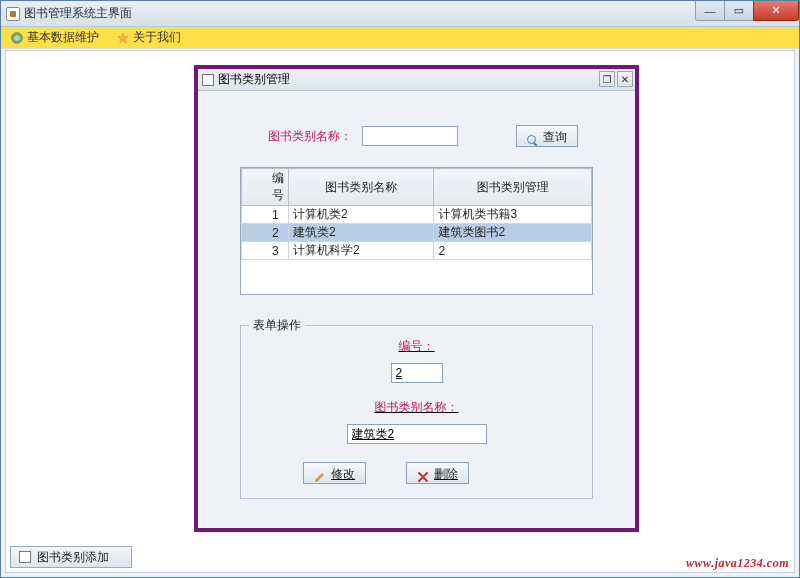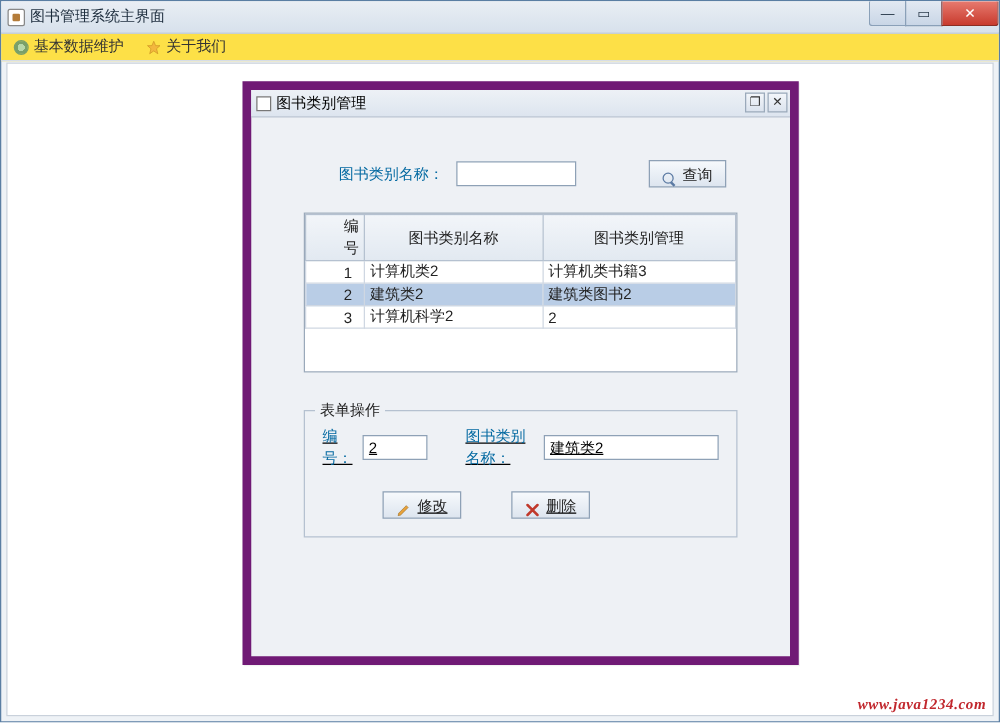--- a/index.html
+++ b/index.html
@@ -74,54 +74,54 @@
   .star-icon{width:12px;height:12px; display:inline-block;}
   .star-icon svg{display:block;}
   
   .client {
     position:absolute; left:4px; right:4px; top:49px; bottom:4px;
     background:#fff; border:1px solid #c9d1db;
   }
   
   .iframe {
     position:absolute; left:188px; top:14px; width:445px; height:467px;
-    border:7px solid #701a75;
+    border:4px solid #701a75;
     background:#eef1f5;
     box-shadow: 1px 1px 0 rgba(0,0,0,.05);
   }
   .iframe-title {
     height:22px;
     background:linear-gradient(#edf1f6,#dde5ef);
     border-bottom:1px solid #b9c4d2;
     display:flex; align-items:center; padding:0 4px; gap:4px; position:relative;
   }
   .doc-icon{width:12px;height:12px;border:1px solid #777;background:#fff;display:inline-block;}
   .iframe-title .ctr {position:absolute; right:2px; top:2px; display:flex; gap:2px;}
   .tiny-btn{width:16px;height:16px;border:1px solid #9aa9ba;background:linear-gradient(#f3f6fa,#dbe3ee);display:flex;align-items:center;justify-content:center;font-size:10px;color:#333;}
   .iframe-body{position:absolute; left:0; right:0; top:22px; bottom:0; padding:10px 18px 10px 18px;}
   
   .search-row{display:flex;align-items:center; gap:10px; margin:24px 0 20px 52px;}
-  .lbl{color:#0369a1;}
+  .lbl{color:#be185d;text-align:right;}
   .textfield{height:20px;border:1px solid #8ea1b6;background:#fff;padding:1px 4px;font-size:12px;outline:none;}
   .tf-search{width:96px; margin-right:48px;}
   .btn{height:22px;border:1px solid #8ea1b6;background:linear-gradient(#f6f9fc,#dde5ef);padding:0 10px;display:inline-flex;align-items:flex-end;gap:5px;color:#222;cursor:default;}
   .mag-icon{width:11px;height:11px;display:inline-block;position:relative;}
   .mag-icon::before{content:"";position:absolute;left:0;top:0;width:7px;height:7px;border:1.5px solid #5b7aa3;border-radius:50%;}
   .mag-icon::after{content:"";position:absolute;left:7px;top:7px;width:4px;height:1.5px;background:#5b7aa3;transform:rotate(45deg);transform-origin:left;}
   
   .table-wrap{margin:0 24px 0 24px; border:1px solid #9aa9ba; background:#fff; height:128px; overflow:hidden;}
   table.grid{width:100%; border-collapse:collapse; font-size:12px;}
   table.grid th{background:linear-gradient(#f2f5f9,#e2e9f1);border:1px solid #b5c1d0;font-weight:normal;padding:1px 4px;color:#222;}
   table.grid td{border:1px solid #cfd7e2;padding:0 4px;height:15px;color:#222;}
   tr.sel td{background:#b9cde6;}
   table.grid th:nth-child(1),table.grid td:nth-child(1){width:46px;padding-left:30px;}
   
   .fieldset{margin:30px 24px 0 24px; border:1px solid #b5c1d0; padding:12px 14px 14px 14px; position:relative;text-decoration:underline;}
   .fieldset .legend{position:absolute; top:-9px; left:8px; background:#eef1f5; padding:0 4px; color:#222;}
-  .frow{display:flex; align-items:center; gap:8px; margin-bottom:10px;}
+  .frow{display:flex; align-items:center; gap:8px; margin-bottom:10px;flex-direction:column;}
   .tf-id{width:52px;}
   .tf-name{width:140px;}
   .gap{width:22px;}
   .textarea{width:288px;height:66px;border:1px solid #8ea1b6;background:#fff;resize:none;font-size:12px;padding:2px 4px;outline:none;font-family:inherit;}
   .btn-row{display:flex; gap:40px; margin:18px 0 0 48px;}
   .pencil-icon{width:12px;height:12px;display:inline-block;}
   .pencil-icon svg,.x-icon svg{display:block;}
   .x-icon{width:12px;height:12px;display:inline-block;}
   
   .taskbtn{position:absolute;left:4px;bottom:4px;width:122px;height:22px;border:1px solid #9aa9ba;background:linear-gradient(#f2f5f9,#dde5ef);display:flex;align-items:center;gap:6px;padding:0 8px;color:#222;}
@@ -237,17 +237,21 @@
                   </svg>
               </span>
               <span>删除</span>
             </span>
           </div>
         </div>
 
       </div>
     </div>
 
+    <div class="taskbtn">
+      <span class="doc-icon"></span>
+      <span>图书类别添加</span>
+    </div>
 
   </div>
 
   <div class="watermark">www.java1234.com</div>
 </div>
 
 </body></html>

